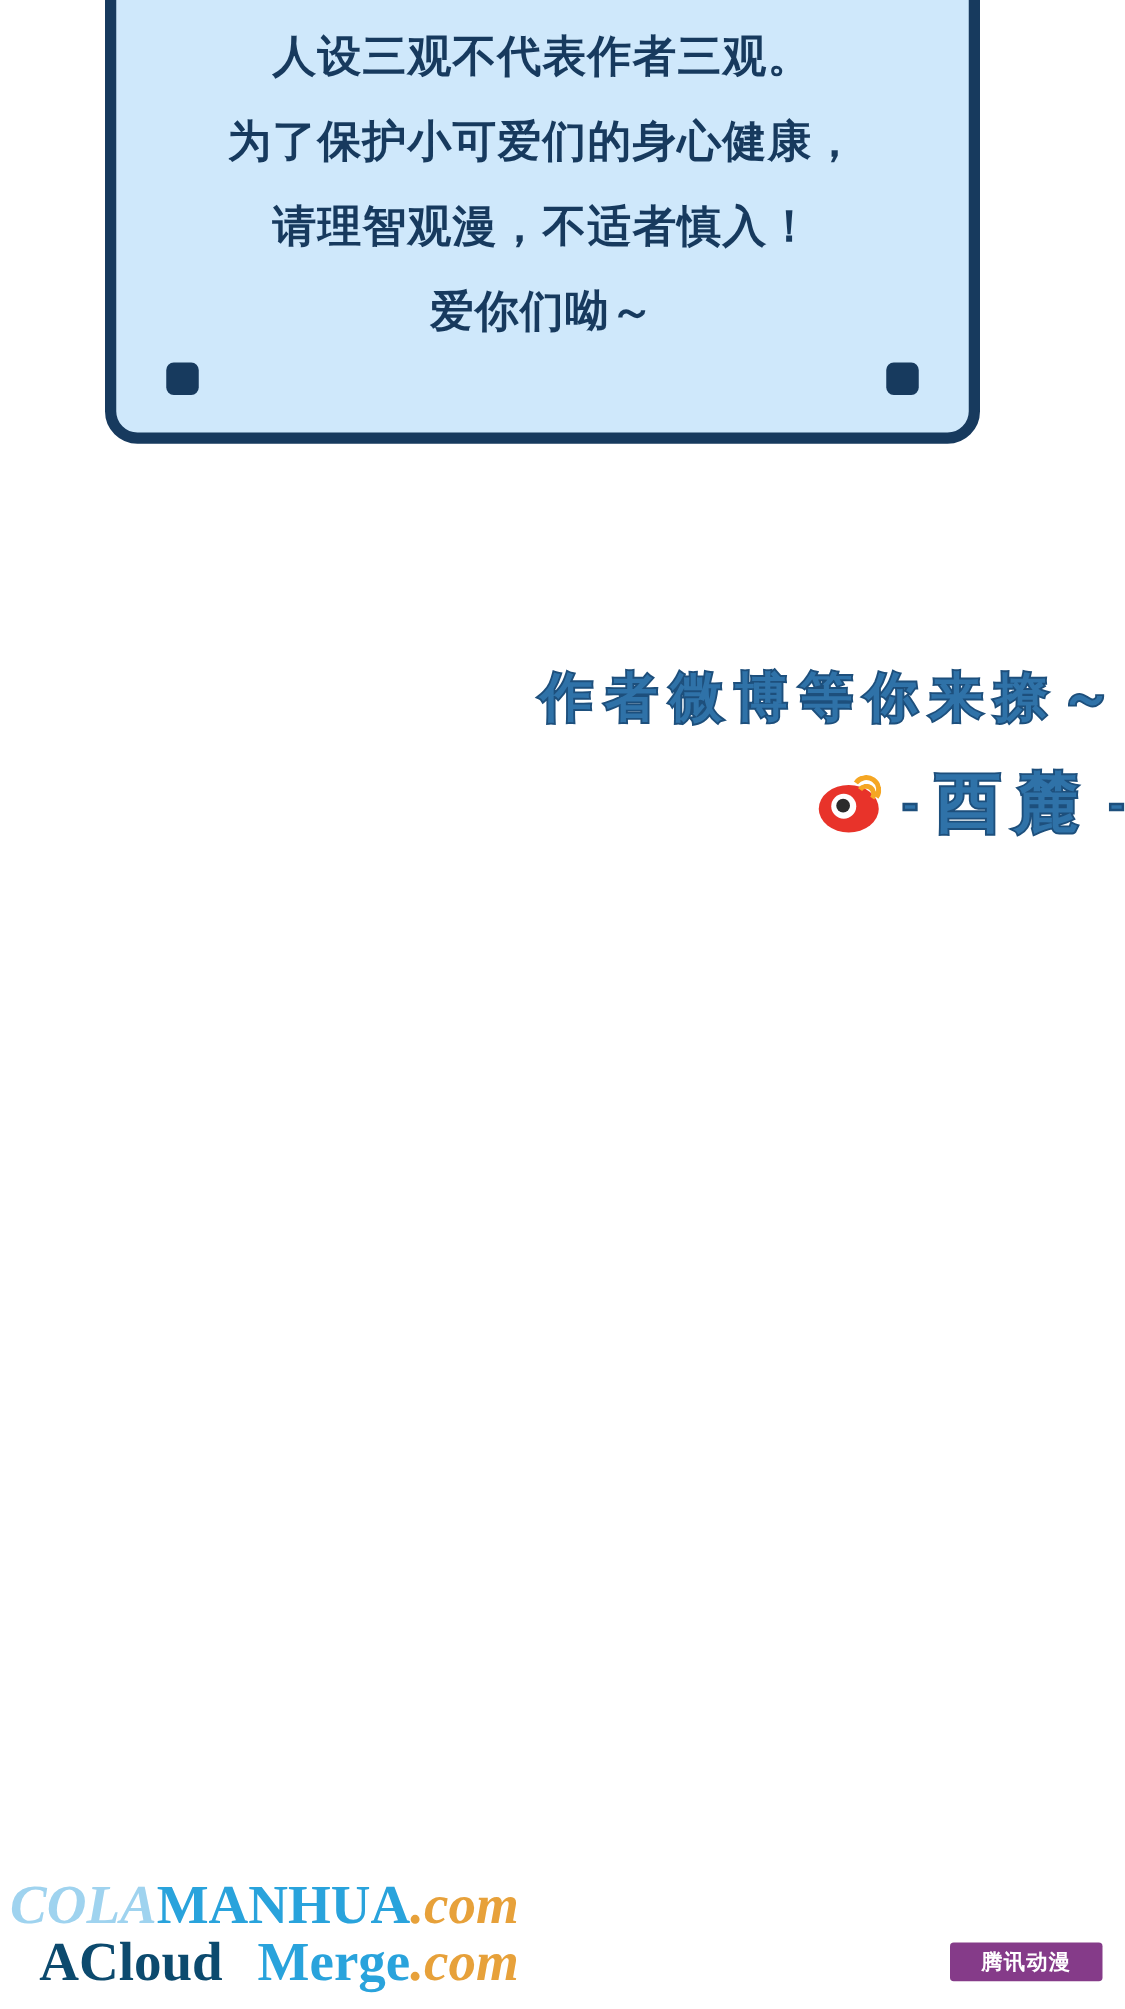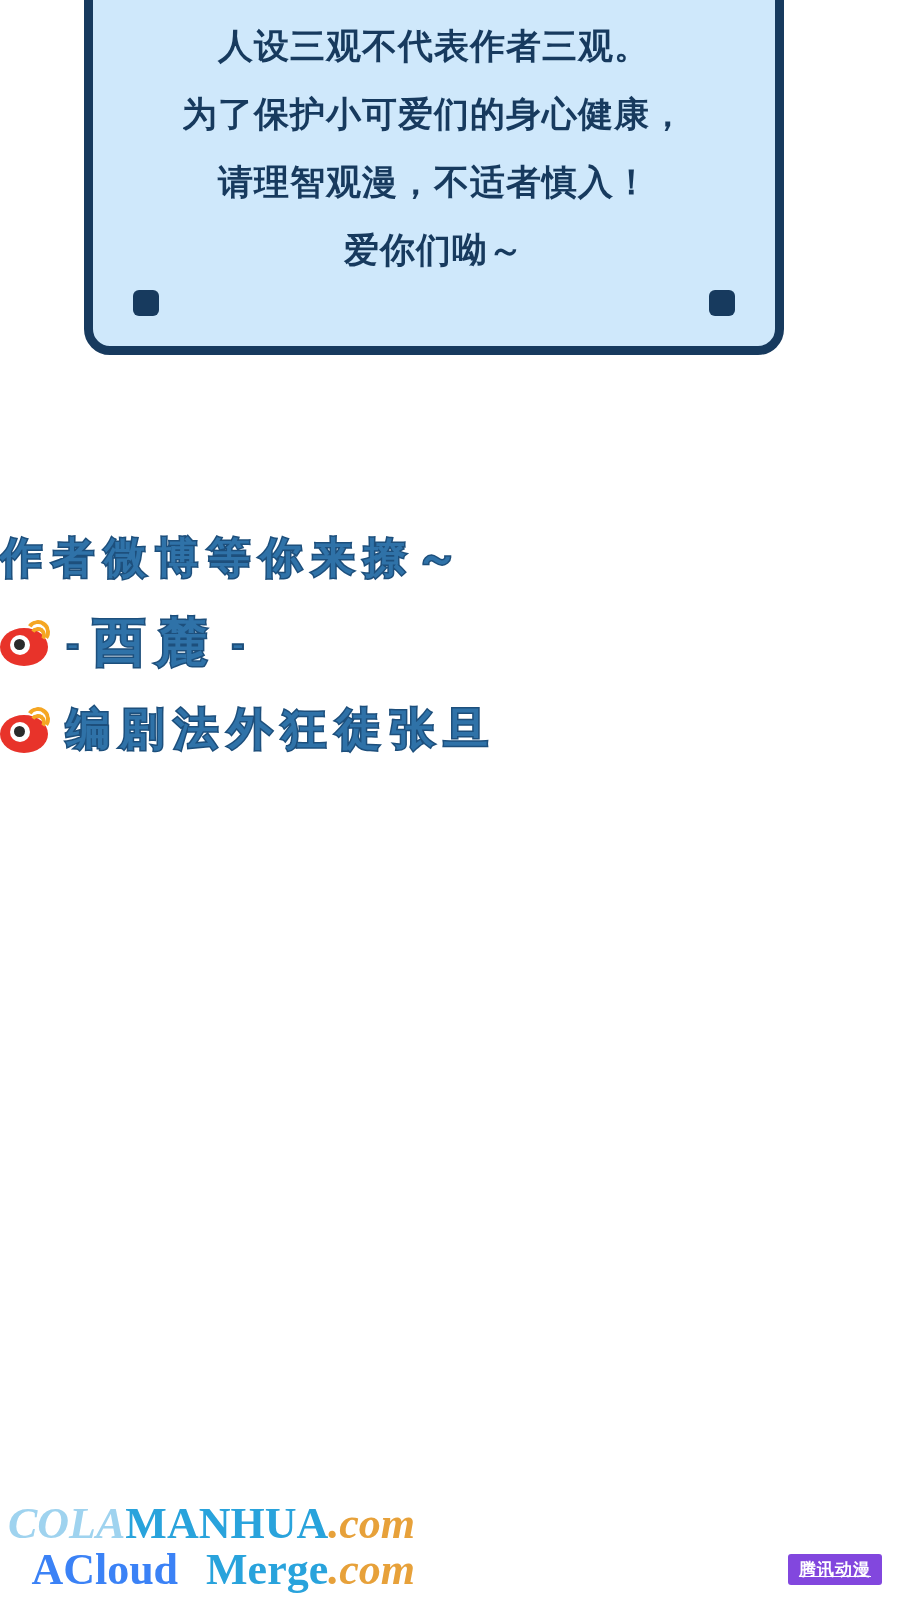--- a/index.html
+++ b/index.html
@@ -55,21 +55,21 @@
   .promo {
     position: absolute;
     left: 0;
     right: 0;
     top: 530px;
     text-align: center;
   }
   .promo-line {
     display: flex;
     align-items: center;
-    justify-content: flex-start;
+    justify-content: flex-end;
     gap: 14px;
     margin-bottom: 22px;
   }
   .cartoon-text {
     font-family: "DejaVu Sans", "Liberation Sans", sans-serif;
     font-weight: 700;
     color: #2f72a8;
     -webkit-text-stroke: 3px #1d4f7c;
     paint-order: stroke fill;
     letter-spacing: 10px;
@@ -152,36 +152,35 @@
     line-height: 1.05;
     font-family: "Liberation Serif", "DejaVu Serif", serif;
     white-space: nowrap;
     text-align: right;
   }
   .wm-line1 { font-size: 44px; }
   .wm-line2 { font-size: 44px; }
   .wm-cola { color: #9fd3ef; font-style: italic; font-weight: 700; }
   .wm-manhua { color: #29a3dc; font-weight: 700; }
   .wm-dotcom { color: #e7a13a; font-style: italic; font-weight: 700; }
-  .wm-acloud { color: #3b82f6; font-weight: 700; }
+  .wm-acloud { color: #0c4a6e; font-weight: 700; }
   .wm-merge { color: #29a3dc; font-weight: 700; margin-left: 28px; }
 
   .tencent-badge {
     position: absolute;
     right: 18px;
     bottom: 22px;
-    background: #6d28d9;
+    background: #701a75;
     color: #ffffff;
     font-size: 17px;
     font-weight: 700;
     letter-spacing: 1px;
-    padding: 4px 11px;
+    padding: 4px 25px;
     border-radius: 3px;
     opacity: 0.85;
-    text-decoration: underline;
   }
 </style>
 </head>
 <body>
 
 <div class="disclaimer-card">
   <div class="disclaimer-text">故事纯属虚构架空，
 人设三观不代表作者三观。
 为了保护小可爱们的身心健康，
 请理智观漫，不适者慎入！
@@ -201,29 +200,20 @@
       <span class="eye"></span>
       <span class="pupil"></span>
       <span class="wave1"></span>
       <span class="wave2"></span>
     </span>
     <span class="dash">-</span>
     <span class="cartoon-text">酉麓</span>
     <span class="dash">-</span>
   </div>
 
-  <div class="promo-line promo-writer">
-    <span class="weibo-icon">
-      <span class="eye"></span>
-      <span class="pupil"></span>
-      <span class="wave1"></span>
-      <span class="wave2"></span>
-    </span>
-    <span class="cartoon-text">编剧法外狂徒张旦</span>
-  </div>
 
 </div>
 
 <div class="watermark">
   <div class="wm-line1">
     <span class="wm-cola">COLA</span><span class="wm-manhua">MANHUA</span><span class="wm-dotcom">.com</span>
   </div>
   <div class="wm-line2">
     <span class="wm-acloud">ACloud</span><span class="wm-merge">Merge</span><span class="wm-dotcom">.com</span>
   </div>

